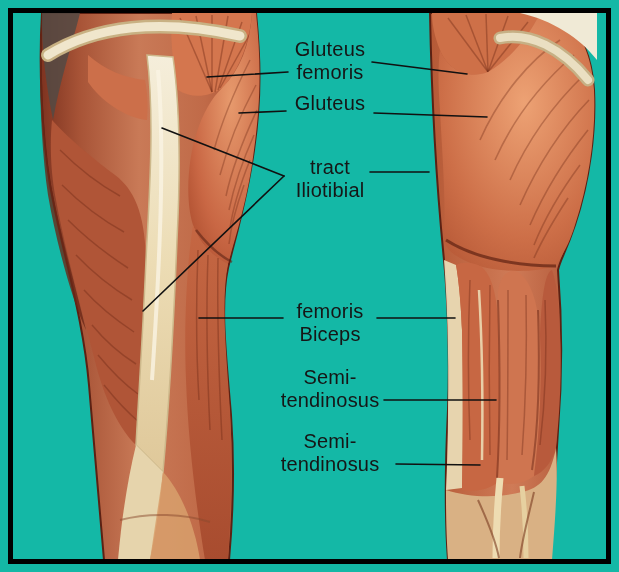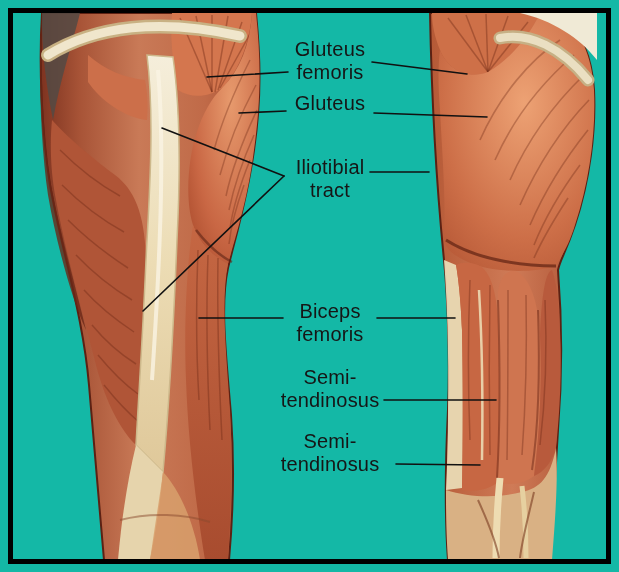--- a/index.html
+++ b/index.html
@@ -211,26 +211,26 @@
 
   <div class="labels-layer">
     <div class="label" style="left:330px;top:38px">
       <span>Gluteus</span>
       <span>femoris</span>
     </div>
     <div class="label" style="left:330px;top:92px">
       <span>Gluteus</span>
     </div>
     <div class="label" style="left:330px;top:156px">
+      <span>tract</span>
       <span>Iliotibial</span>
-      <span>tract</span>
     </div>
     <div class="label" style="left:330px;top:300px">
+      <span>femoris</span>
       <span>Biceps</span>
-      <span>femoris</span>
     </div>
     <div class="label" style="left:330px;top:366px">
       <span>Semi-</span>
       <span>tendinosus</span>
     </div>
     <div class="label" style="left:330px;top:430px">
       <span>Semi-</span>
       <span>tendinosus</span>
     </div>
   </div>

